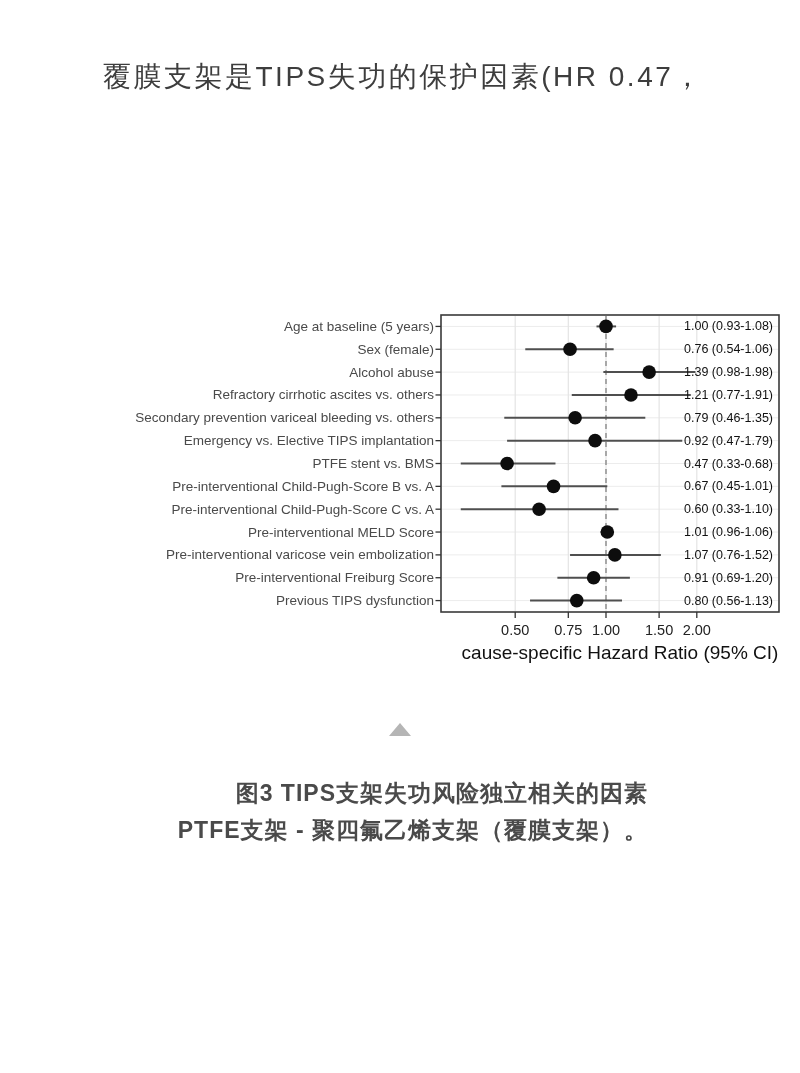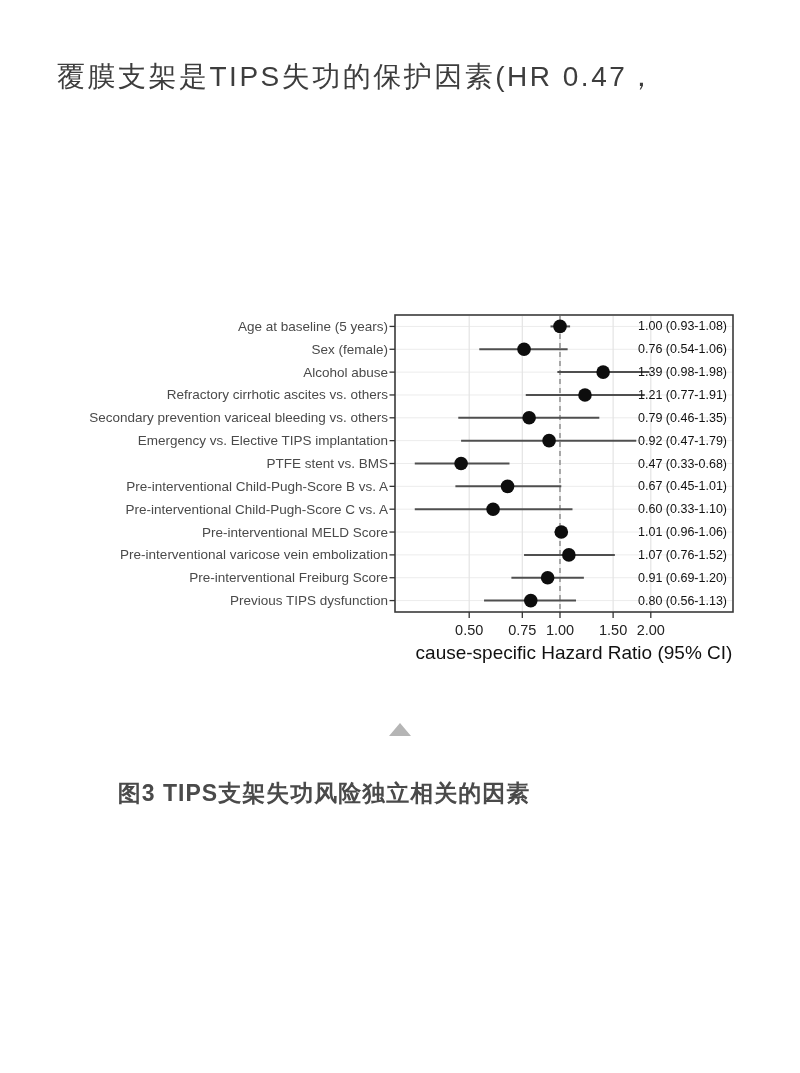--- a/index.html
+++ b/index.html
@@ -14,39 +14,40 @@
     position:absolute;
     left:57px;top:44px;
     width:700px;
     color:#3d3d3d;
   }
   .paragraph .pline{
     font-size:28px;
     line-height:65px;
     letter-spacing:2.5px;
     white-space:nowrap;
+    margin-left:46px;
   }
   .chart-wrap{
     position:absolute;
     left:0;top:295px;
-    width:712px;height:385px;
+    width:712px;height:385px;padding-left:46px;
   }
   .divider-triangle{
     position:absolute;
     left:389px;top:723px;
     width:0;height:0;
     border-left:11px solid transparent;
     border-right:11px solid transparent;
     border-bottom:13px solid #b5b5b5;
   }
   .caption{
     position:absolute;
     left:0;top:775px;
     width:648px;
-    text-align:center;
+    text-align:right;
     color:#4a4a4a;
     font-weight:bold;
   }
   .caption .cline{
     font-size:23px;
     line-height:37px;
     letter-spacing:1px;
   }
 </style>
 </head>
@@ -154,13 +155,14 @@
       <line x1="650.8022806533528" y1="317" x2="650.8022806533528" y2="323" stroke="#333333" stroke-width="1.3"></line>
       <text x="650.8022806533528" y="340" text-anchor="middle" font-size="14.5" fill="#222222">2.00</text>
       <text x="574" y="364" text-anchor="middle" font-size="19" fill="#111111">cause-specific Hazard Ratio (95% CI)</text>
     </svg>
 </div>
 
 <div class="divider-triangle"></div>
 
 <div class="caption">
   <div class="cline">图3 TIPS支架失功风险独立相关的因素</div>
+  <div class="cline">PTFE支架 - 聚四氟乙烯支架（覆膜支架）。</div>
 </div>
 
 </body></html>

